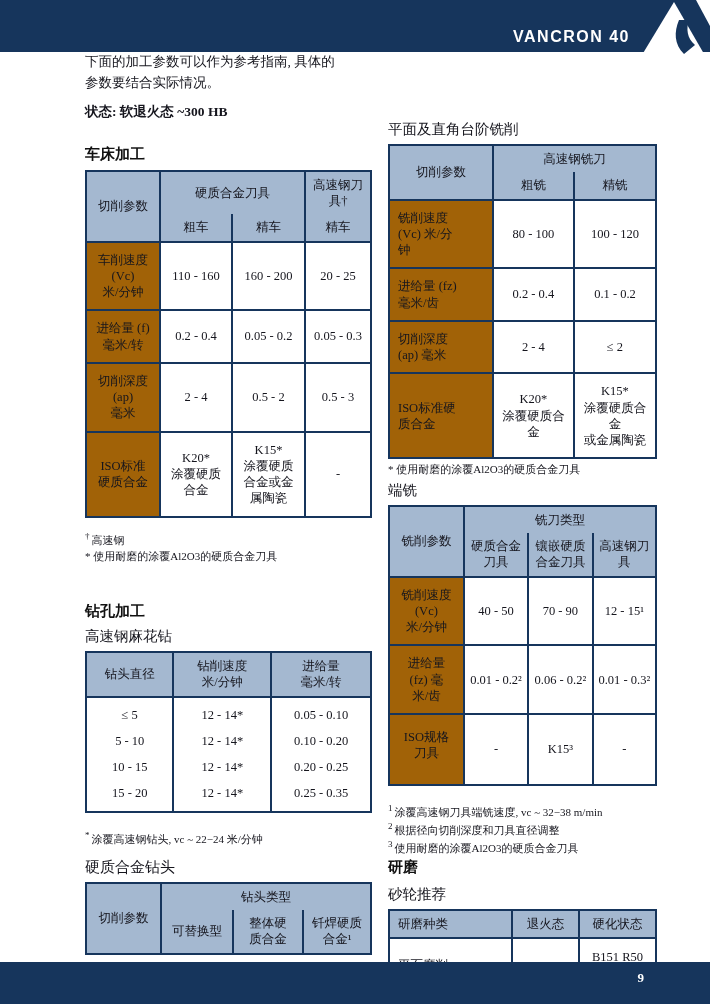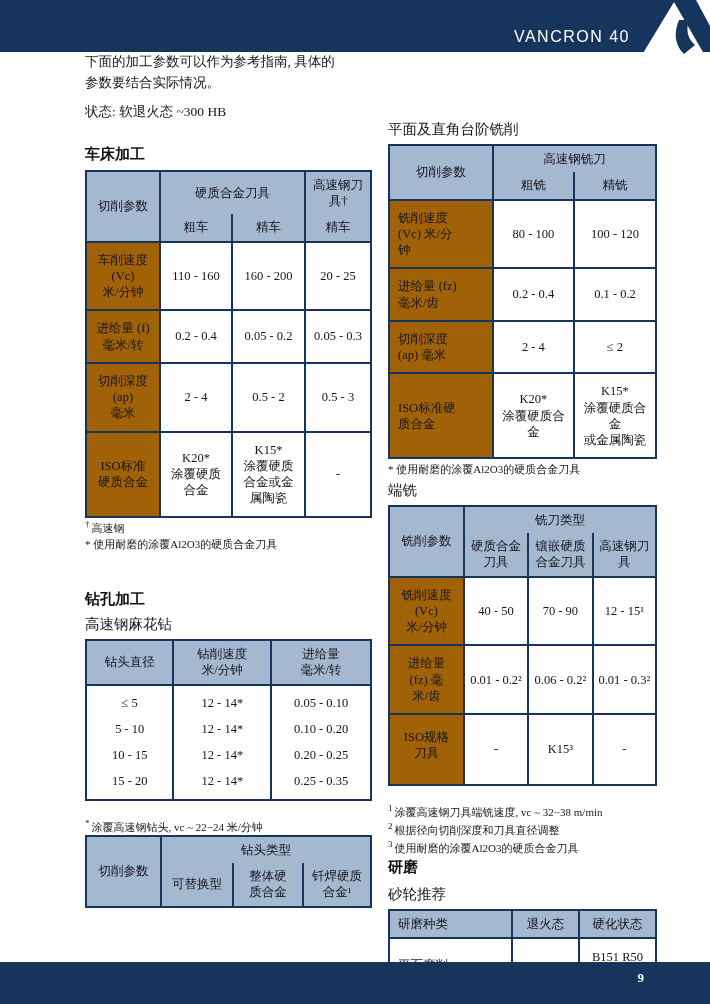--- a/index.html
+++ b/index.html
@@ -6,37 +6,37 @@
   html,body { margin:0; padding:0; background:#e8e8e8; }
   .page {
     position:relative; width:710px; height:1004px; margin:0 auto;
     background:#ffffff; overflow:hidden;
     font-family:"Liberation Serif", serif; color:#15151d;
   }
   
   .topbar { position:absolute; top:0; left:0; width:710px; height:52px; background:#16355c; }
   .brand {
     position:absolute; top:28px; right:80px; color:#ffffff;
-    font-family:"Liberation Sans", sans-serif; font-weight:normal;
+    font-family:"Liberation Sans", sans-serif; font-weight:bold;
     font-size:16px; letter-spacing:1.5px;
   }
   .logo { position:absolute; top:0; right:0; width:72px; height:78px; }
   .bottombar { position:absolute; bottom:0; left:0; width:710px; height:42px; background:#16355c; }
   .pagenum {
     position:absolute; bottom:18px; right:66px; color:#ffffff;
     font-size:13px; font-weight:bold; font-family:"Liberation Serif", serif;
   }
   
   .cols { position:absolute; top:52px; left:85px; width:575px; display:flex; }
   .col-left  { width:287px; margin-right:16px; flex:none; }
   .col-right { width:269px; flex:none; margin-top:62px; }
 
   .doc-title { font-size:20px; font-weight:bold; margin:27px 0 12px 0; letter-spacing:1px; }
   .intro p { margin:0; font-size:13.5px; line-height:1.55; }
-  .condition { margin-top:8px !important; }
+  .condition { margin-top:8px !important;font-weight:bold; }
   .sec {
     font-family:"Liberation Sans", sans-serif; font-weight:bold;
     font-size:15px; margin:22px 0 6px 0; color:#111;
   }
   .sub { font-size:14.5px; margin:6px 0 5px 0; }
 
   
   table { border-collapse:collapse; border:2px solid #16355c; width:100%; table-layout:fixed; }
   th, td {
     border:2px solid #16355c; font-size:12.5px; font-weight:normal;
@@ -46,21 +46,21 @@
   .hd    { background:#a4b8d0; }
   .param { background:#a16207; }
   .nb { border-bottom:none; }
   .nt { border-top:none;margin-left:11px; }
   .open td { border-top:none; border-bottom:none; }
   .tall td { padding-top:9px; padding-bottom:9px; }
   .left-cell { text-align:left; padding-left:8px; }
 
   .fn { font-size:11px; line-height:1.5; margin:0; }
   .fn sup { font-size:9px; margin-right:2px; }
-  .fns { margin-top:0; }
+  .fns { margin-top:12px; }
   .fns-tight { margin-top:16px; }
 </style>
 </head>
 <body>
 
 <div class="page">
 
   <div class="topbar"></div>
   <div class="brand">VANCRON 40</div>
   <svg class="logo" viewBox="0 0 72 78">
@@ -178,20 +178,21 @@
         <tr class="open">
           <td style="padding-bottom:9px">15 - 20</td>
           <td style="padding-bottom:9px">12 - 14*</td>
           <td style="padding-bottom:9px">0.25 - 0.35</td>
         </tr>
       </tbody>
         </table>
 
       <p class="fn fns-tight"><sup>*</sup><span>涂覆高速钢钻头, vc ~ 22−24 米/分钟</span></p>
 
+      <div class="sub" style="margin-top:11px; font-size:15px">硬质合金钻头</div>
 
       <table>
         <colgroup>
             <col style="width:73px">
             <col style="width:70px">
             <col style="width:68px">
             <col style="width:66px">
           </colgroup>
         <tbody>
             <tr>

